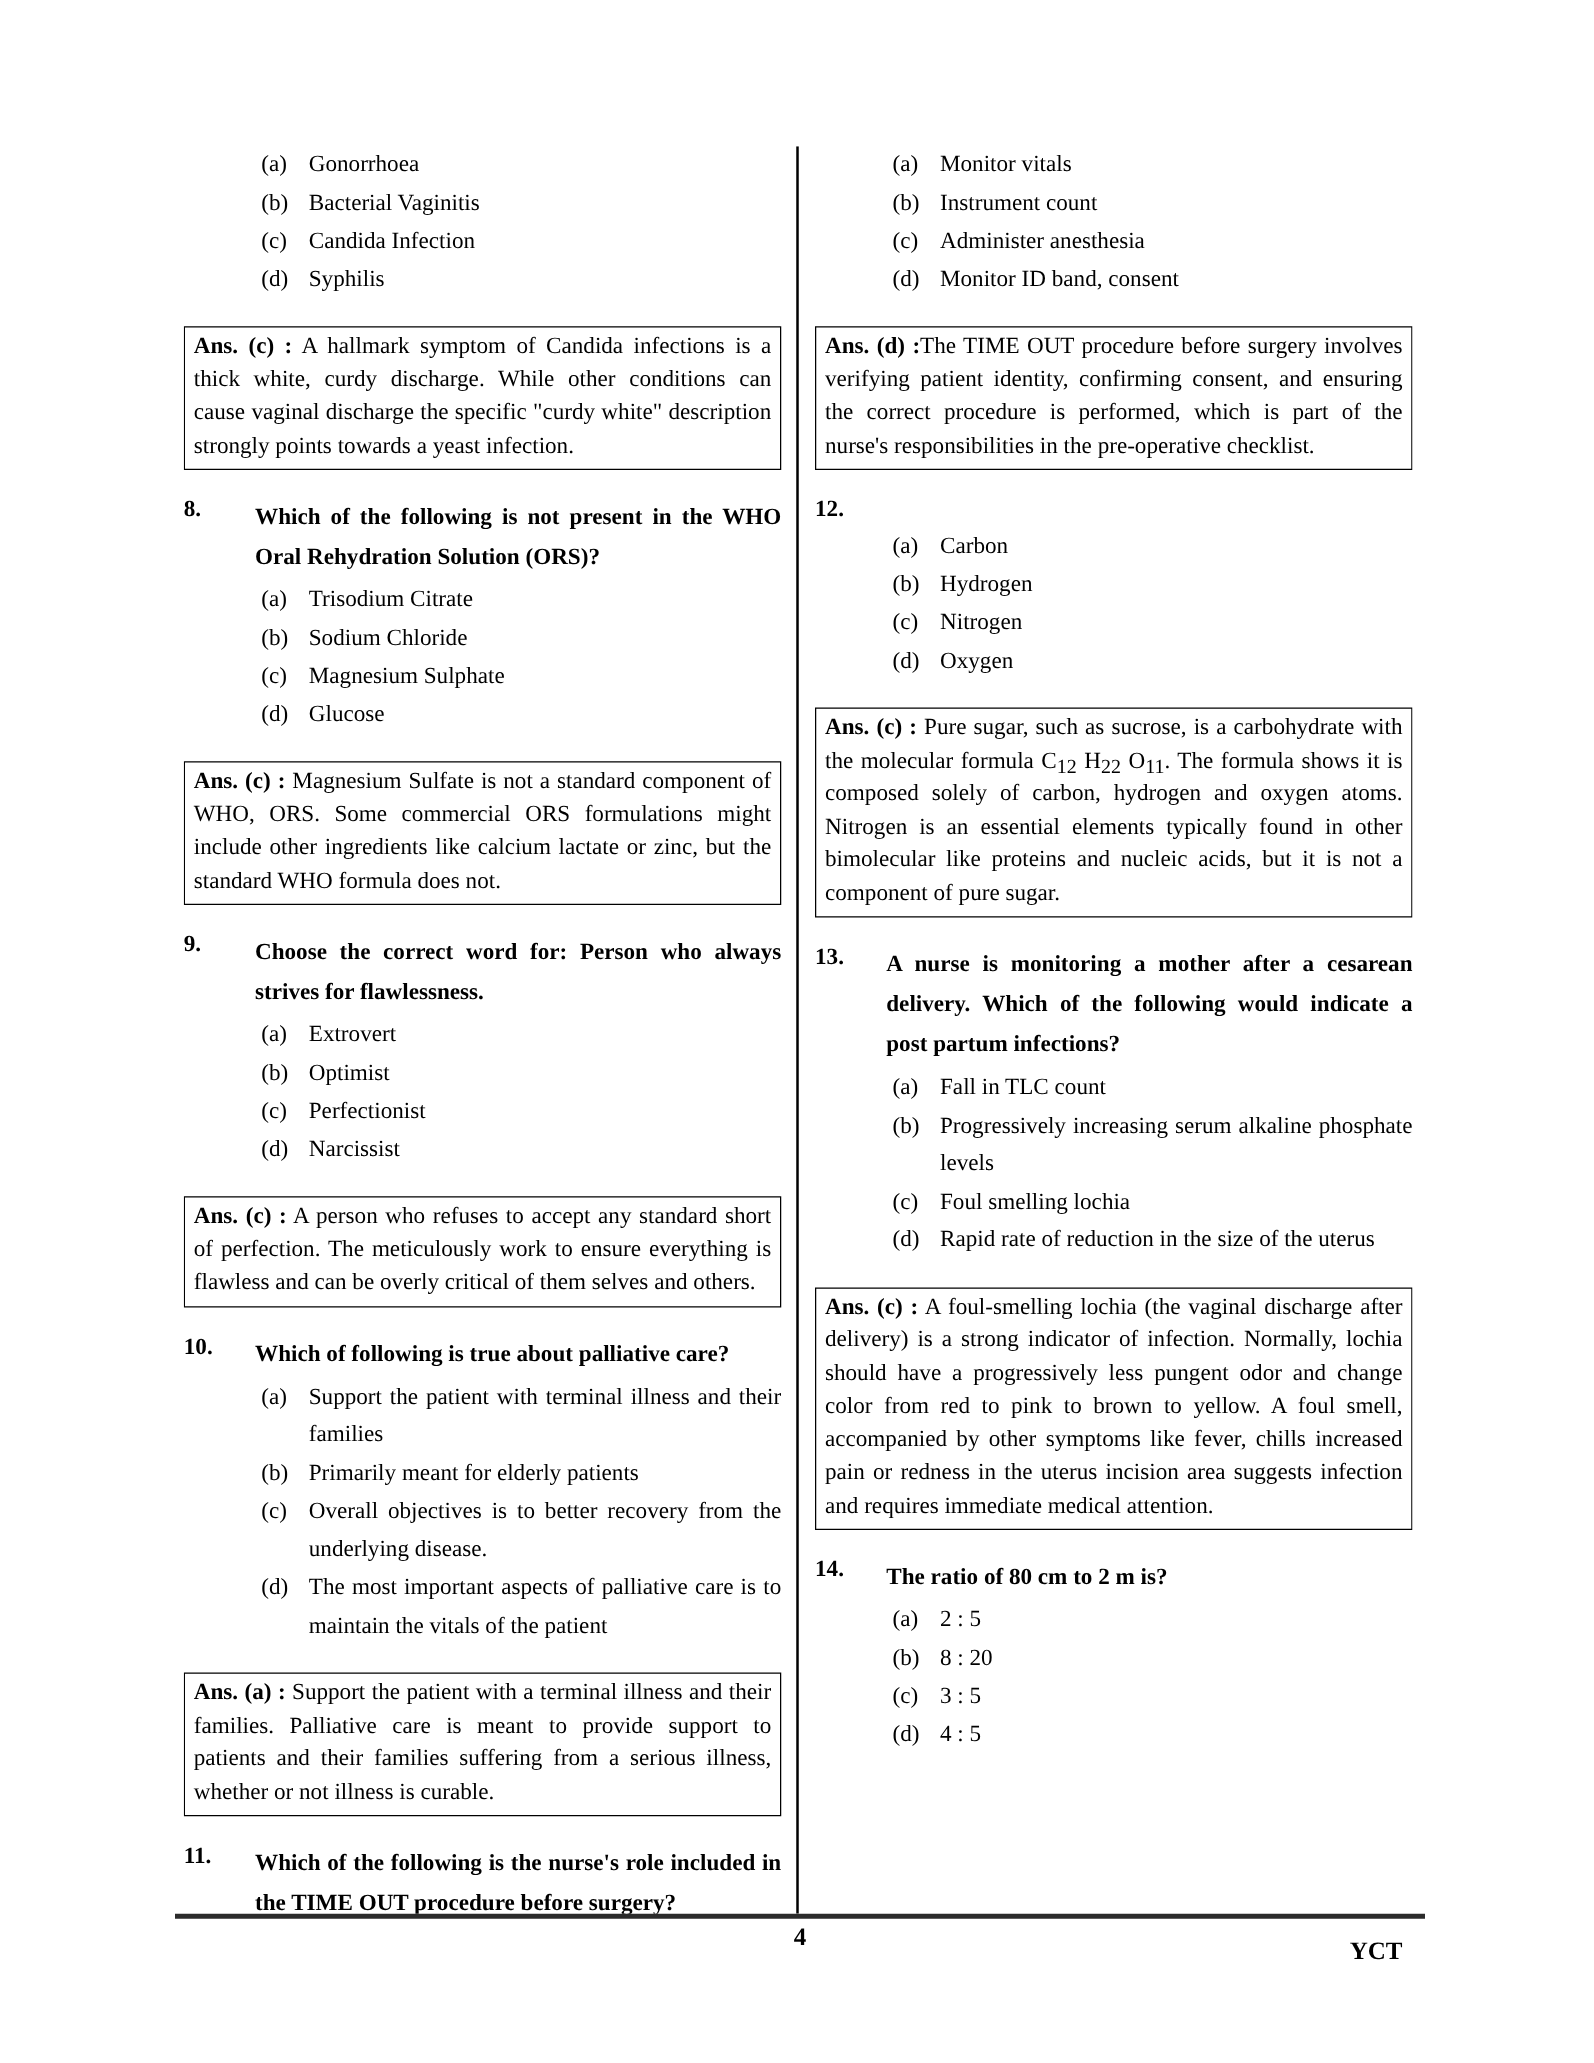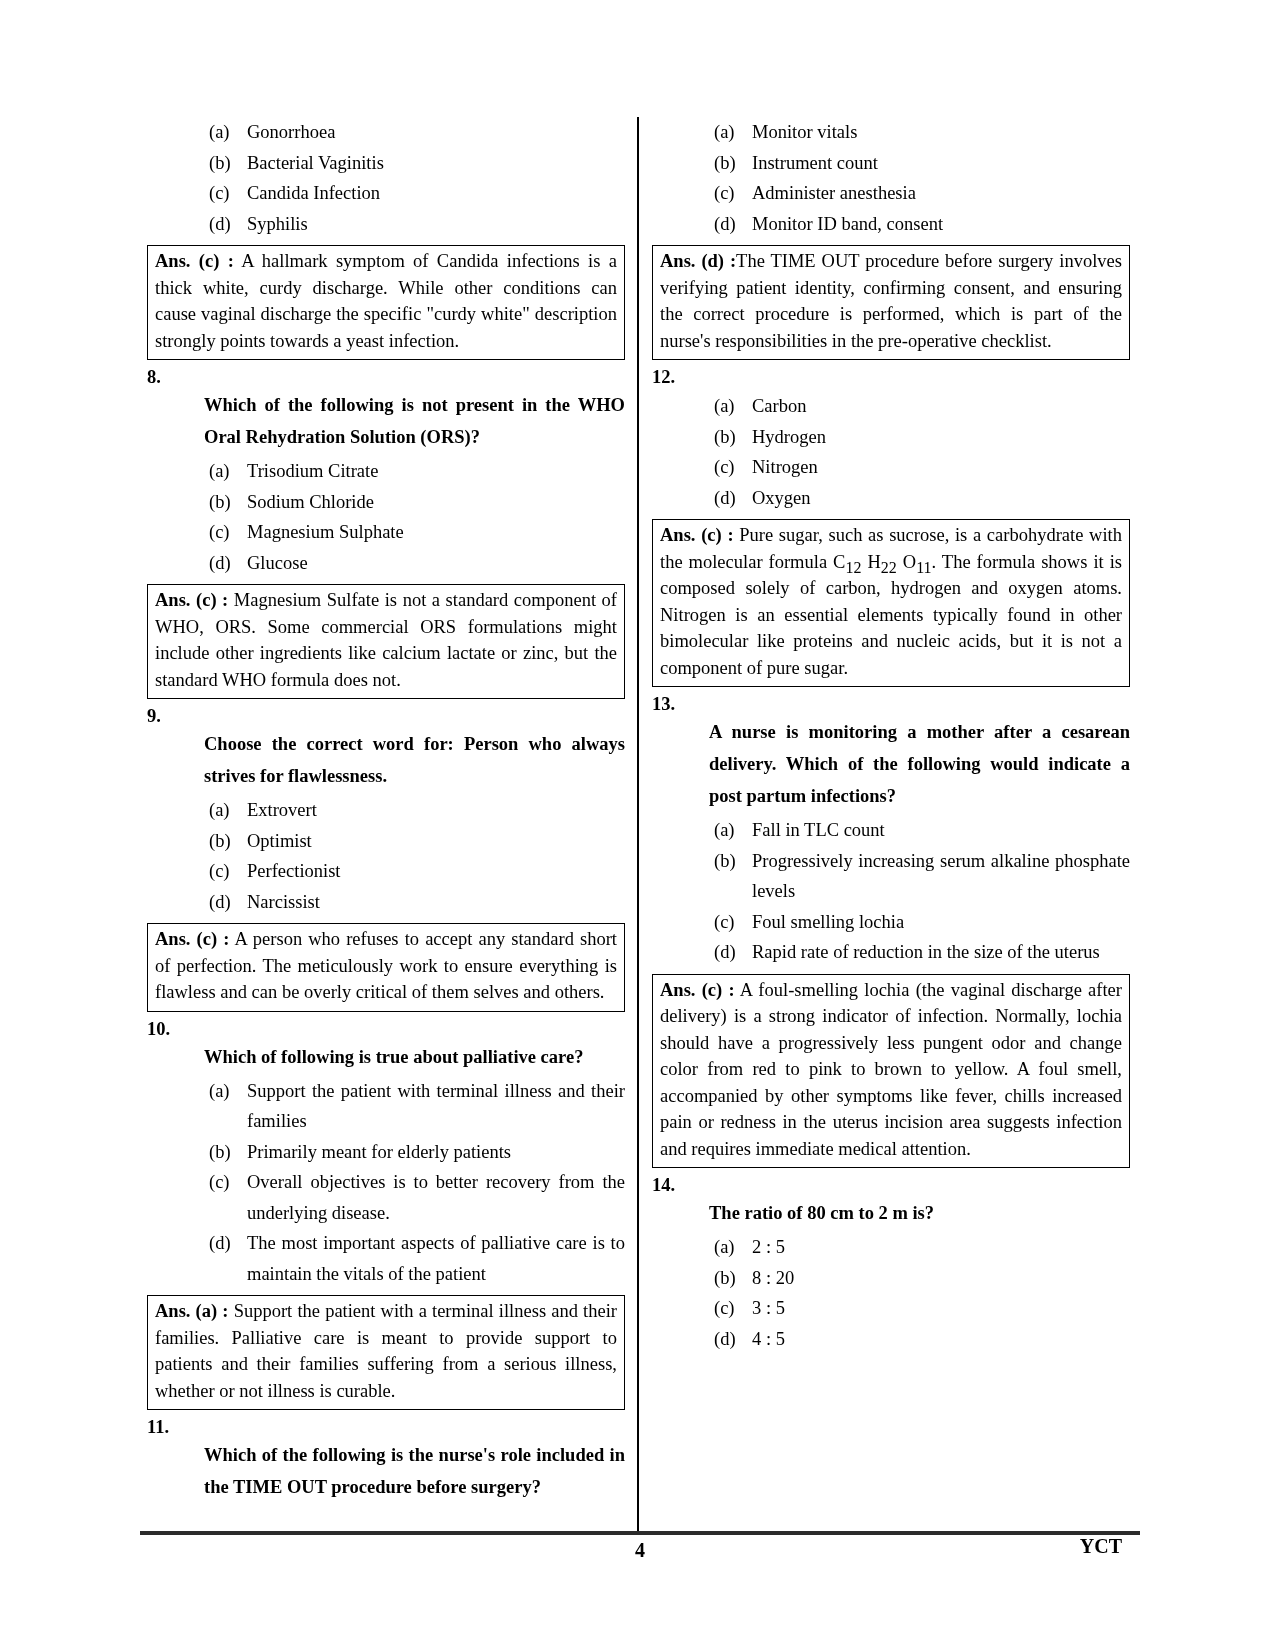--- a/index.html
+++ b/index.html
@@ -13,35 +13,35 @@
   .col { box-sizing:border-box; }
   .col-left  { width:490px; padding-right:12px; }
   .col-right { width:493px; border-left:2px solid #000; padding-left:13px; }
 
   .opt { display:flex; line-height:30.5px; margin-left:62px; }
   .opt .l { width:38px; flex-shrink:0; }
   .opt .t { flex:1; text-align:justify; }
 
   .q { display:flex; margin-top:7px; margin-bottom:3px; }
   .q .n { width:57px; flex-shrink:0; font-weight:bold; }
-  .q .t { flex:1; font-weight:bold; text-align:justify; line-height:32px;margin-top:22px; }
+  .q .t { flex:1; font-weight:bold; text-align:justify; line-height:32px; }
 
   .ans {
-    border:1.5px solid #000; padding:2px 7px 5px 7px; margin:6px 0;
+    border:1.5px solid #000; padding:2px 7px 5px 7px; margin:22px 0;
     text-align:justify; line-height:26.5px;font-family:Liberation Serif, serif;
   }
   .ans .label { font-weight:bold; }
   .ans sub { font-size:16px; line-height:0; }
 
   .footer {
     width:1000px; margin-left:140px; border-top:4px solid #2b2b2b;
     position:relative; height:40px; font-weight:bold; font-size:20px;
   }
   .footer .page-num { position:absolute; left:0; right:0; top:4px; text-align:center; }
-  .footer .brand    { position:absolute; right:18px; top:0; }
+  .footer .brand    { position:absolute; right:18px; top:15px; }
 </style>
 </head>
 <body>
 
 <div class="content">
   <div class="columns">
 
     <div class="col col-left">
 
       <div class="opt">

